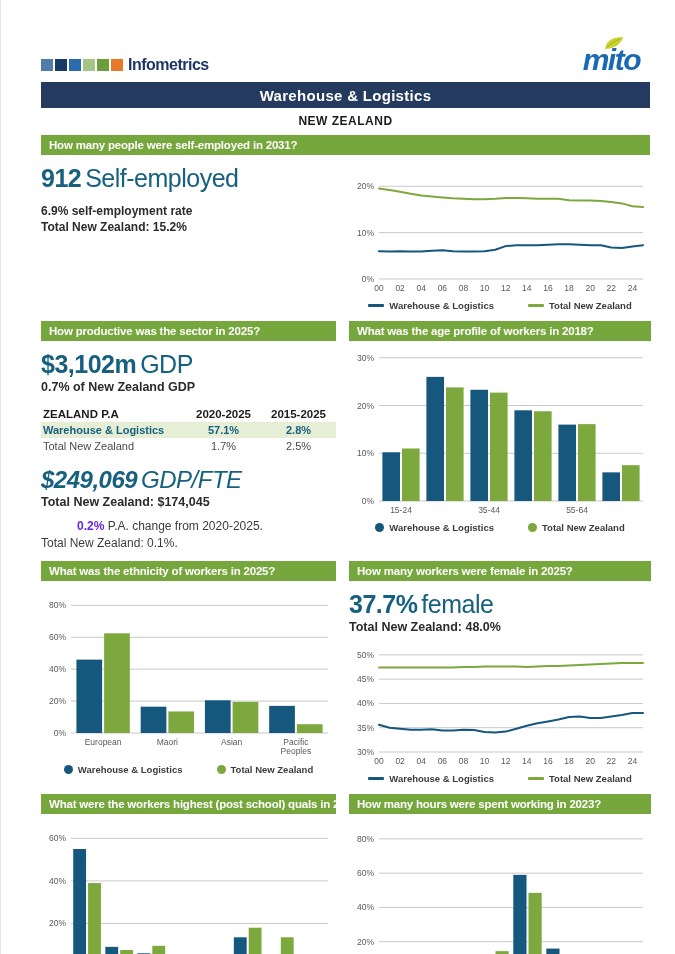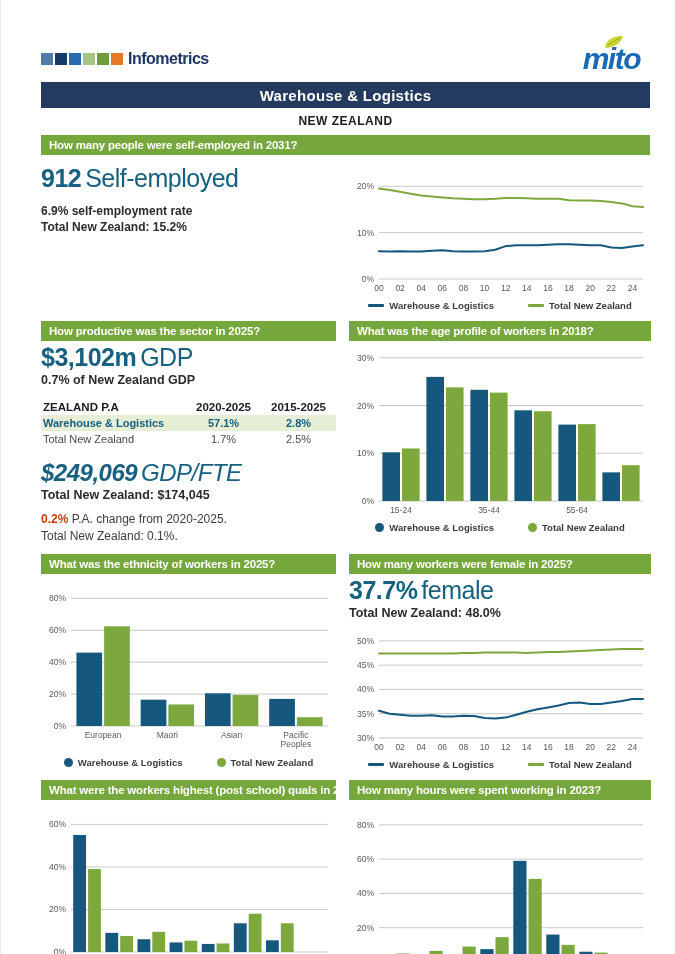--- a/index.html
+++ b/index.html
@@ -7,21 +7,21 @@
   body {
     width:675px; height:954px;
     font-family:"Liberation Sans", sans-serif;
     color:#3d3d3d;
     position:relative;
     overflow:hidden;
   }
   .page { width:675px; height:954px; padding:44px 25px 0 40px; border-left:1px solid #e8e8e8; }
 
   
-  .logo-row { display:flex; justify-content:space-between; align-items:center; height:30px; }
+  .logo-row { display:flex; justify-content:space-between; align-items:flex-end; height:30px; }
   .infometrics { display:flex; align-items:center; gap:5px; }
   .infometrics-squares { display:flex; gap:2px; }
   .infometrics-squares span { width:12px; height:12px; display:block; }
   .infometrics-name { font-size:16px; font-weight:800; color:#1c3668; letter-spacing:-0.5px; }
   .mito { position:relative; margin-right:10px;font-style:italic; }
   .mito-word { font-size:30px; font-weight:800; color:#1a69b3; letter-spacing:-1.5px; line-height:26px; }
   .mito-leaf { position:absolute; top:-11px; right:16px; }
 
   .title-bar {
     margin-top:8px; height:26px; background:#243a5e;
@@ -40,31 +40,31 @@
     font-size:11.5px; font-weight:700; letter-spacing:-0.2px;
     height:20px; line-height:20px; padding-left:8px;
     white-space:nowrap; overflow:hidden;
   }
   .banner.full { width:100%; }
 
   
   .row { display:flex; gap:13px; margin-top:10px; }
   .col-l { width:295px; flex:none; }
   .col-r { width:302px; flex:none; }
-  .section-content { padding-top:3px; }
+  .section-content { padding-top:10px; }
 
   
   .big-stat { color:#176080; letter-spacing:-0.5px; line-height:1.05; }
   .big-stat .v { font-size:25px; font-weight:800; }
   .big-stat .u { font-size:25px; font-weight:400; }
   .body-text { font-size:11.5px; color:#3d3d3d; line-height:1.35; margin-top:10px; }
   .bold-lines { margin-top:12px; font-size:12px; font-weight:700; color:#2b2b2b; line-height:1.35; }
   .sub-bold { font-size:12.5px; font-weight:700; color:#2b2b2b; margin-top:3px; }
   .pa-line { font-size:12px; color:#3d3d3d; margin-top:9px; line-height:1.35; }
-  .pa-line .teal { color:#c2410c; font-weight:700; }
+  .pa-line .teal { color:#6d28d9; font-weight:700;margin-left:36px; }
 
   
   .change-table { margin-top:12px; width:100%; font-size:11px; }
   .ct-row { display:grid; grid-template-columns:1fr 75px 75px; align-items:center; height:16px; }
   .ct-head { font-weight:700; color:#1c1c1c; font-size:11.5px; }
   .ct-head .num { text-align:center; }
   .ct-r1 { background:#e6eed6; color:#176080; font-weight:700; }
   .ct-r2 { color:#4a4a4a; }
   .ct-row .num { text-align:center; }
   .ct-row .lab { padding-left:2px; }

